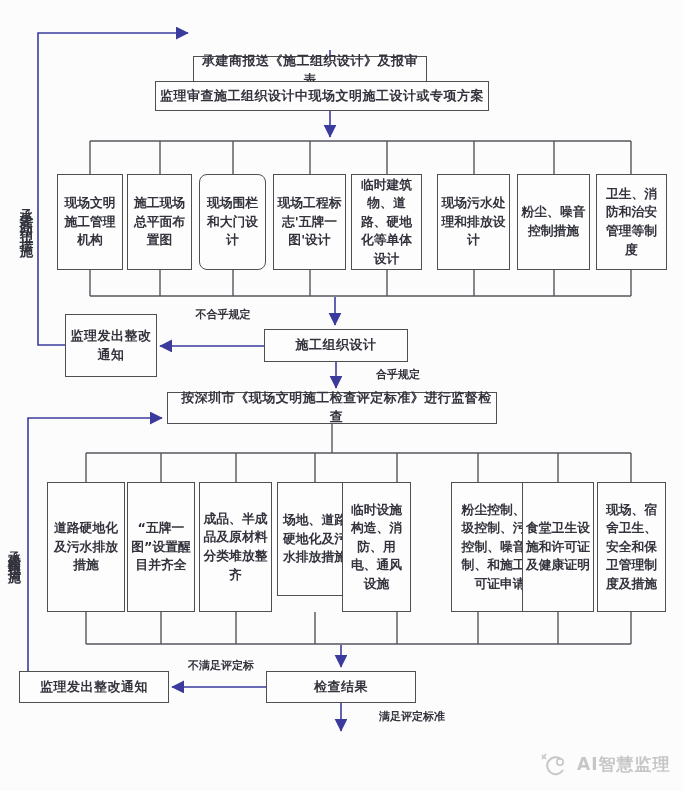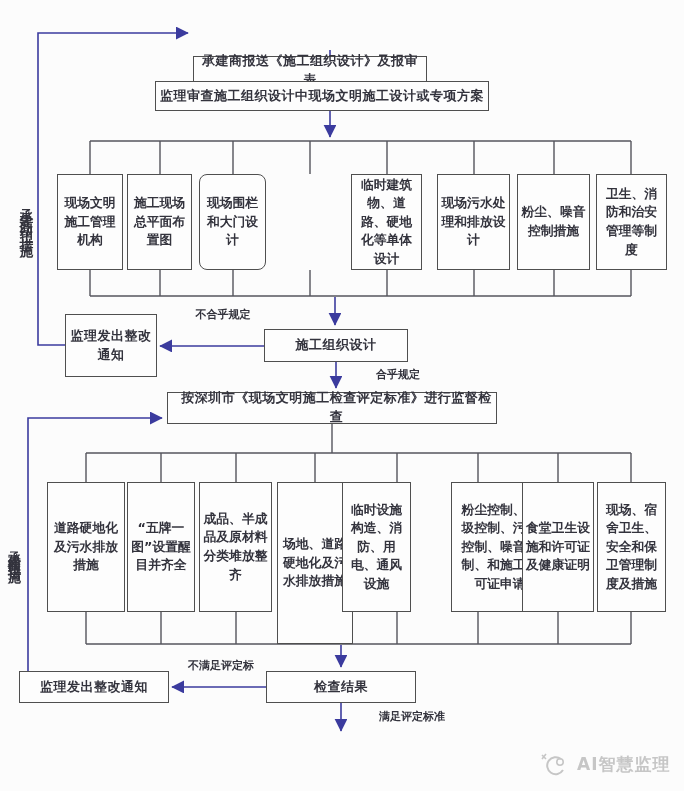--- a/index.html
+++ b/index.html
@@ -80,35 +80,36 @@
 
     <path class="arrowline" d="M341,703 V731" marker-end="url(#ah)"></path>
   </svg>
 
   <div class="fbox big" style="left:193px;top:20px;width:234px;height:30px;margin-top:36px;">承建商报送《施工组织设计》及报审表</div>
   <div class="fbox big" style="left:155px;top:81px;width:334px;height:30px;">监理审查施工组织设计中现场文明施工设计或专项方案</div>
 
   <div class="fbox item" style="left:57px;top:174px;width:66px;height:96px;">现场文明施工管理机构</div>
   <div class="fbox item" style="left:127px;top:174px;width:65px;height:96px;">施工现场总平面布置图</div>
   <div class="fbox item" style="left:199px;top:174px;width:67px;height:96px;border-radius:8px;">现场围栏和大门设计</div>
+  <div class="fbox item" style="left:273px;top:174px;width:73px;height:96px;">现场工程标志'五牌一图'设计</div>
   <div class="fbox item" style="left:351px;top:174px;width:71px;height:96px;">临时建筑物、道路、硬地化等单体设计</div>
   <div class="fbox item" style="left:437px;top:174px;width:73px;height:96px;">现场污水处理和排放设计</div>
   <div class="fbox item" style="left:517px;top:174px;width:73px;height:96px;">粉尘、噪音控制措施</div>
   <div class="fbox item" style="left:596px;top:174px;width:71px;height:96px;">卫生、消防和治安管理等制度</div>
 
   <div class="fbox big" style="left:65px;top:314px;width:92px;height:63px;">监理发出整改通知</div>
   <div class="edge-label" style="left:178px;top:308px;width:90px;">不合乎规定</div>
   <div class="fbox big" style="left:264px;top:329px;width:144px;height:33px;">施工组织设计</div>
   <div class="edge-label" style="left:358px;top:368px;width:80px;">合乎规定</div>
   <div class="fbox big" style="left:167px;top:392px;width:330px;height:32px;padding-left:12px;">按深圳市《现场文明施工检查评定标准》进行监督检查</div>
 
   <div class="fbox item" style="left:47px;top:482px;width:78px;height:130px;">道路硬地化及污水排放措施</div>
   <div class="fbox item" style="left:127px;top:482px;width:68px;height:130px;">“五牌一图”设置醒目并齐全</div>
   <div class="fbox item" style="left:199px;top:482px;width:73px;height:130px;">成品、半成品及原材料分类堆放整齐</div>
-  <div class="fbox item" style="left:277px;top:482px;width:76px;height:162px;">场地、道路硬地化及污水排放措施</div>
+  <div class="fbox item" style="left:277px;top:482px;width:76px;height:114px;">场地、道路硬地化及污水排放措施</div>
   <div class="fbox item" style="left:342px;top:482px;width:69px;height:130px;">临时设施构造、消防、用电、通风设施</div>
   <div class="fbox item" style="left:451px;top:482px;width:92px;height:130px;padding-left:9px;">粉尘控制、垃圾控制、污染控制、噪音控制、和施工许可证申请</div>
   <div class="fbox item" style="left:522px;top:482px;width:72px;height:130px;">食堂卫生设施和许可证及健康证明</div>
   <div class="fbox item" style="left:597px;top:482px;width:69px;height:130px;">现场、宿舍卫生、安全和保卫管理制度及措施</div>
 
   <div class="fbox big" style="left:19px;top:671px;width:150px;height:32px;">监理发出整改通知</div>
   <div class="edge-label" style="left:176px;top:659px;width:90px;">不满足评定标</div>
   <div class="fbox big" style="left:266px;top:671px;width:150px;height:32px;">检查结果</div>
   <div class="edge-label" style="left:366px;top:710px;width:92px;">满足评定标准</div>
 

